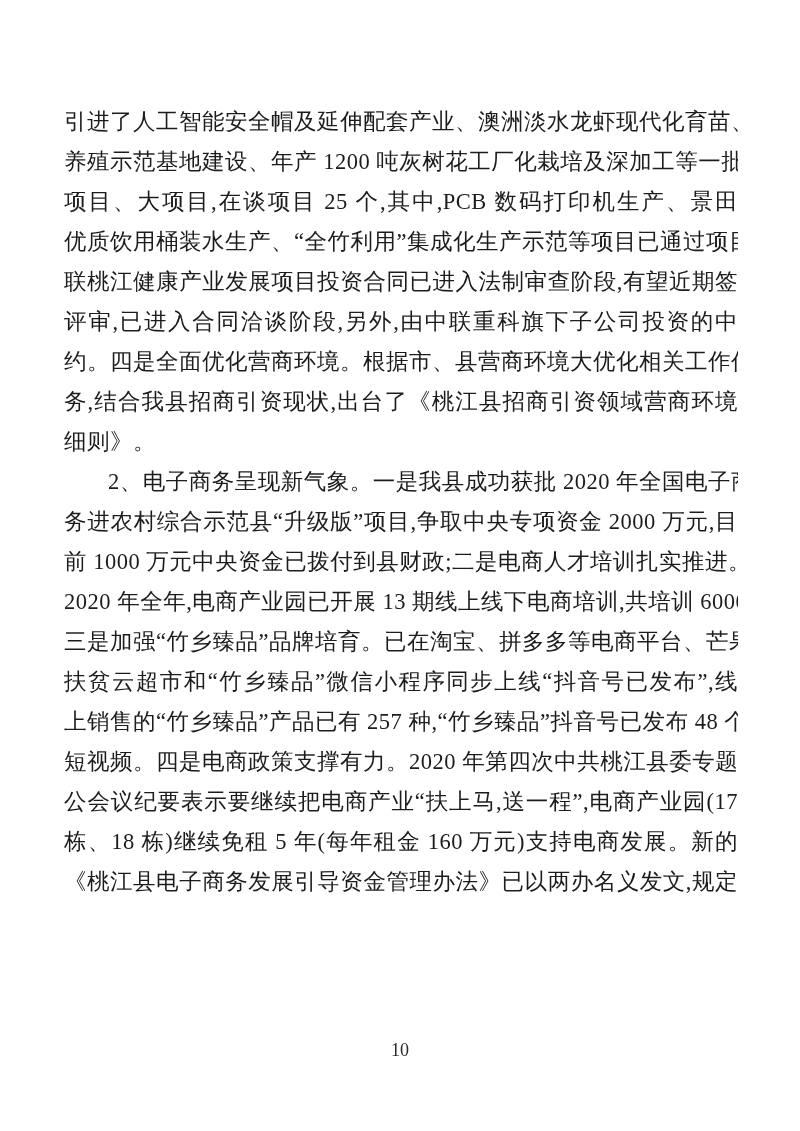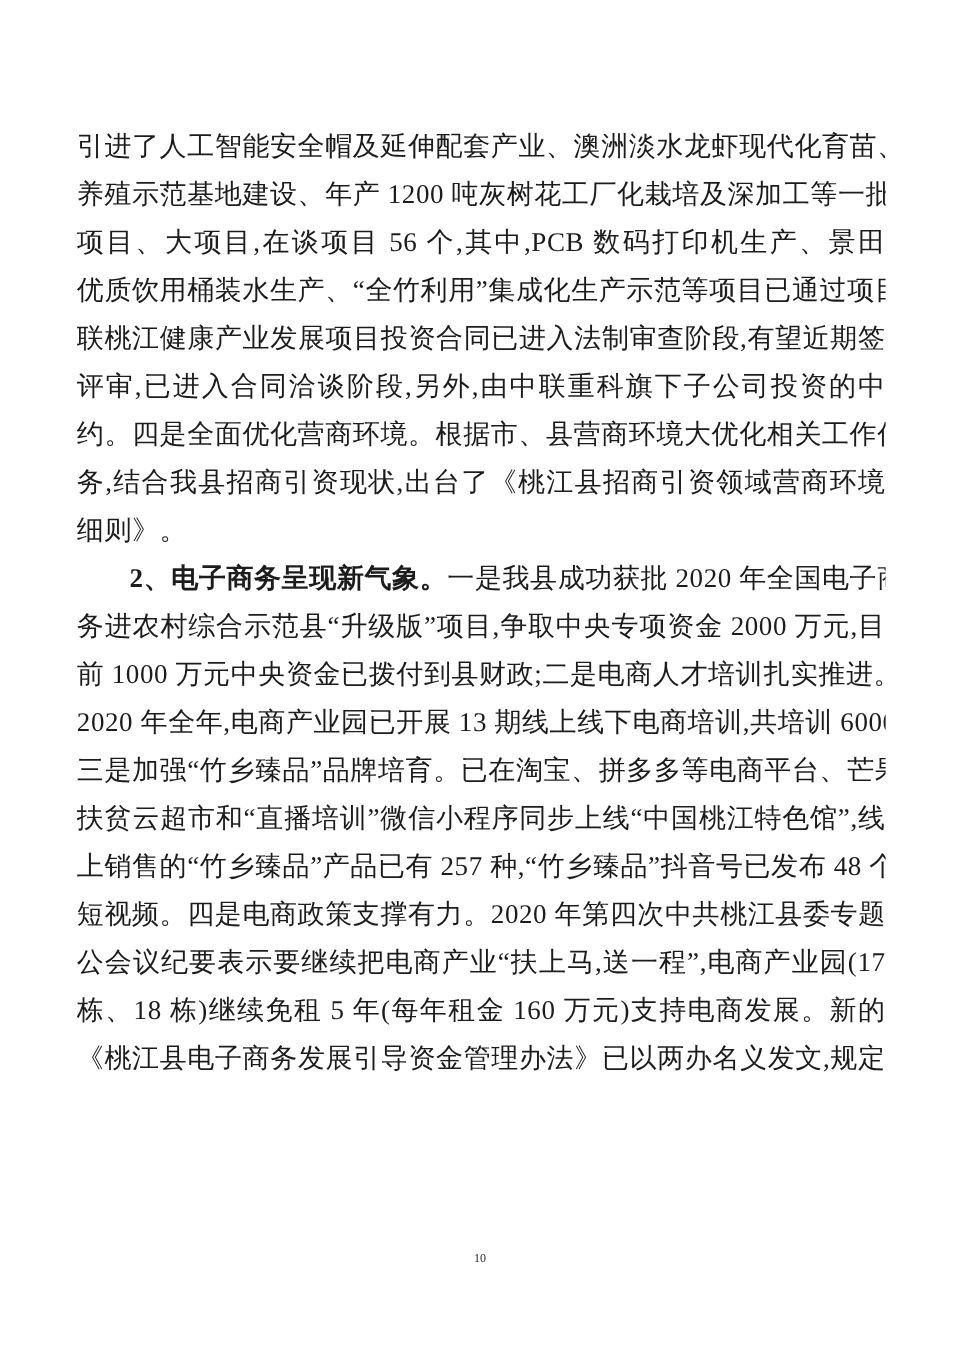--- a/index.html
+++ b/index.html
@@ -28,57 +28,57 @@
     text-align-last: justify;
     text-justify: inter-character;
     overflow: hidden;
     white-space: pre;
   }
   .line.para-end {
     text-align: center;
     text-align-last: left;
   }
   .line.indent { text-indent: 44px; }
-  .bold-lead { font-weight: 700; }
+  .bold-lead { font-weight: 400; }
   .page-number {
     position: absolute;
     top: 1040px;
     left: 0;
     width: 100%;
     text-align: center;
-    font-size: 10px;
+    font-size: 18px;
     line-height: 20px;
     color: #2a2a2a;
   }
 </style>
 </head>
 <body>
 
 <div class="page">
   <div class="content">
 
     <div>
       <div class="line">引进了人工智能安全帽及延伸配套产业、澳洲淡水龙虾现代化育苗、</div>
       <div class="line">养殖示范基地建设、年产 1200 吨灰树花工厂化栽培及深加工等一批好</div>
-      <div class="line">项目、大项目,在谈项目 56 个,其中,PCB 数码打印机生产、景田</div>
+      <div class="line">项目、大项目,在谈项目 25 个,其中,PCB 数码打印机生产、景田</div>
       <div class="line">优质饮用桶装水生产、“全竹利用”集成化生产示范等项目已通过项目</div>
       <div class="line">联桃江健康产业发展项目投资合同已进入法制审查阶段,有望近期签</div>
       <div class="line">评审,已进入合同洽谈阶段,另外,由中联重科旗下子公司投资的中</div>
       <div class="line">约。四是全面优化营商环境。根据市、县营商环境大优化相关工作任</div>
       <div class="line">务,结合我县招商引资现状,出台了《桃江县招商引资领域营商环境</div>
       <div class="line para-end">细则》。</div>
     </div>
 
     <div>
       <div class="line indent"><span class="bold-lead">2、电子商务呈现新气象。</span><span>一是我县成功获批 2020 年全国电子商</span></div>
       <div class="line">务进农村综合示范县“升级版”项目,争取中央专项资金 2000 万元,目</div>
       <div class="line">前 1000 万元中央资金已拨付到县财政;二是电商人才培训扎实推进。</div>
       <div class="line">2020 年全年,电商产业园已开展 13 期线上线下电商培训,共培训 6000</div>
       <div class="line">三是加强“竹乡臻品”品牌培育。已在淘宝、拼多多等电商平台、芒果</div>
-      <div class="line">扶贫云超市和“直播培训”微信小程序同步上线“中国桃江特色馆”,线</div>
+      <div class="line">扶贫云超市和“竹乡臻品”微信小程序同步上线“抖音号已发布”,线</div>
       <div class="line">上销售的“竹乡臻品”产品已有 257 种,“竹乡臻品”抖音号已发布 48 个</div>
       <div class="line">短视频。四是电商政策支撑有力。2020 年第四次中共桃江县委专题办</div>
       <div class="line">公会议纪要表示要继续把电商产业“扶上马,送一程”,电商产业园(17</div>
       <div class="line">栋、18 栋)继续免租 5 年(每年租金 160 万元)支持电商发展。新的</div>
       <div class="line">《桃江县电子商务发展引导资金管理办法》已以两办名义发文,规定</div>
     </div>
 
   </div>
 
   <div class="page-number">10</div>

